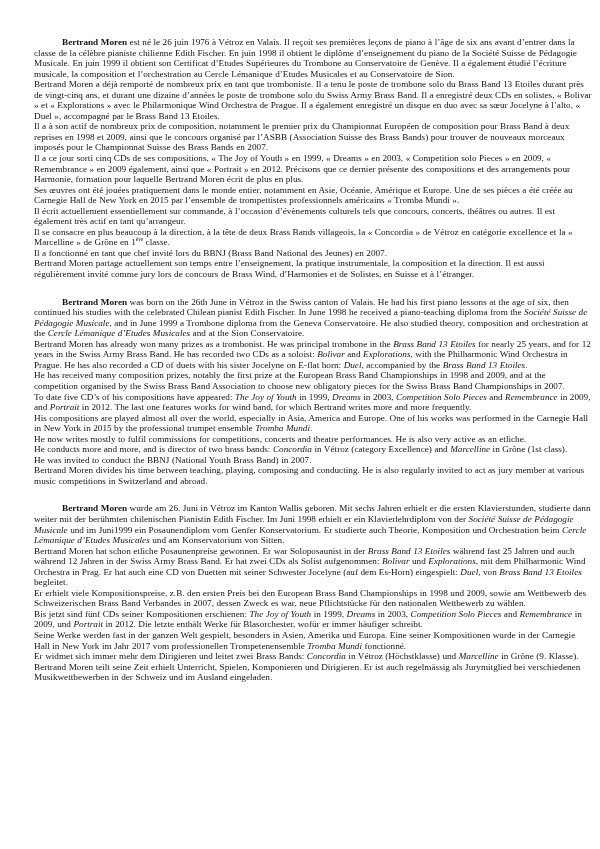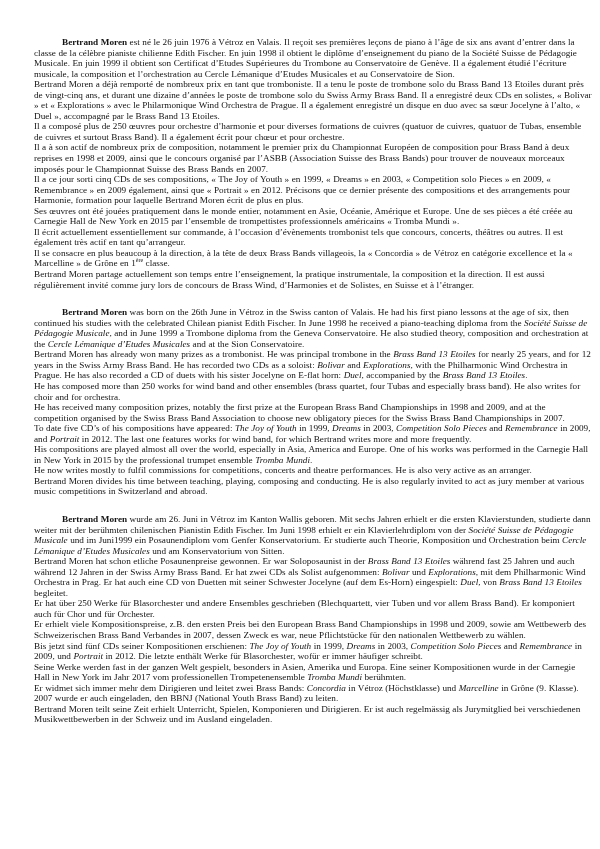--- a/index.html
+++ b/index.html
@@ -40,42 +40,41 @@
     vertical-align: super;
   }
 </style>
 </head>
 <body>
 
 <div class="page">
   <section class="bio" lang="fr">
       <p><span class="b">Bertrand Moren</span><span> est né le 26 juin 1976 à Vétroz en Valais. Il reçoit ses premières leçons de piano à l’âge de six ans avant d’entrer dans la classe de la célèbre pianiste chilienne Edith Fischer. En juin 1998 il obtient le diplôme d’enseignement du piano de la Société Suisse de Pédagogie Musicale. En juin 1999 il obtient son Certificat d’Etudes Supérieures du Trombone au Conservatoire de Genève. Il a également étudié l’écriture musicale, la composition et l’orchestration au Cercle Lémanique d’Etudes Musicales et au Conservatoire de Sion.</span></p>
       <p><span>Bertrand Moren a déjà remporté de nombreux prix en tant que tromboniste. Il a tenu le poste de trombone solo du Brass Band 13 Etoiles durant près de vingt-cinq ans, et durant une dizaine d’années le poste de trombone solo du Swiss Army Brass Band. Il a enregistré deux CDs en solistes, « Bolivar » et « Explorations » avec le Philarmonique Wind Orchestra de Prague. Il a également enregistré un disque en duo avec sa sœur Jocelyne à l’alto, « Duel », accompagné par le Brass Band 13 Etoiles.</span></p>
-      <p><span>Il a composé plus de 250 œuvres pour orchestre d’harmonie et pour diverses formations de cuivres (quatuor de cuivres, quatuor de Tubas, ensemble de cuivres et surtout Brass Band). Il a également écrit pour chœur et pour orchestre.</span></p>
       <p><span>Il a à son actif de nombreux prix de composition, notamment le premier prix du Championnat Européen de composition pour Brass Band à deux reprises en 1998 et 2009, ainsi que le concours organisé par l’ASBB (Association Suisse des Brass Bands) pour trouver de nouveaux morceaux imposés pour le Championnat Suisse des Brass Bands en 2007.</span></p>
       <p><span>Il a ce jour sorti cinq CDs de ses compositions, « The Joy of Youth » en 1999, « Dreams » en 2003, « Competition solo Pieces » en 2009, « Remembrance » en 2009 également, ainsi que « Portrait » en 2012. Précisons que ce dernier présente des compositions et des arrangements pour Harmonie, formation pour laquelle Bertrand Moren écrit de plus en plus.</span></p>
       <p><span>Ses œuvres ont été jouées pratiquement dans le monde entier, notamment en Asie, Océanie, Amérique et Europe. Une de ses pièces a été créée au Carnegie Hall de New York en 2015 par l’ensemble de trompettistes professionnels américains « Tromba Mundi ».</span></p>
-      <p><span>Il écrit actuellement essentiellement sur commande, à l’occasion d’évènements trombonist tels que concours, concerts, théâtres ou autres. Il est également très actif en tant qu’arrangeur.</span></p>
+      <p><span>Il écrit actuellement essentiellement sur commande, à l’occasion d’évènements culturels tels que concours, concerts, théâtres ou autres. Il est également très actif en tant qu’arrangeur.</span></p>
       <p><span>Il se consacre en plus beaucoup à la direction, à la tête de deux Brass Bands villageois, la « Concordia » de Vétroz en catégorie excellence et la « Marcelline » de Grône en 1</span><sup class="sup">ère</sup><span> classe.</span></p>
+      <p><span>Il a fonctionné en tant que chef invité lors du BBNJ (Brass Band National des Jeunes) en 2007.</span></p>
       <p><span>Bertrand Moren partage actuellement son temps entre l’enseignement, la pratique instrumentale, la composition et la direction. Il est aussi régulièrement invité comme jury lors de concours de Brass Wind, d’Harmonies et de Solistes, en Suisse et à l’étranger.</span></p>
     </section>
   <section class="bio" lang="en">
       <p><span class="b">Bertrand Moren</span><span> was born on the 26th June in Vétroz in the Swiss canton of Valais. He had his first piano lessons at the age of six, then continued his studies with the celebrated Chilean pianist Edith Fischer. In June 1998 he received a piano-teaching diploma from the </span><span class="i">Société Suisse de Pédagogie Musicale</span><span>, and in June 1999 a Trombone diploma from the Geneva Conservatoire. He also studied theory, composition and orchestration at the </span><span class="i">Cercle Lémanique d’Etudes Musicales</span><span> and at the Sion Conservatoire.</span></p>
       <p><span>Bertrand Moren has already won many prizes as a trombonist. He was principal trombone in the </span><span class="i">Brass Band 13 Etoiles</span><span> for nearly 25 years, and for 12 years in the Swiss Army Brass Band. He has recorded two CDs as a soloist: </span><span class="i">Bolivar</span><span> and </span><span class="i">Explorations</span><span>, with the Philharmonic Wind Orchestra in Prague. He has also recorded a CD of duets with his sister Jocelyne on E-flat horn: </span><span class="i">Duel</span><span>, accompanied by the </span><span class="i">Brass Band 13 Etoiles</span><span>.</span></p>
-      <p><span>He has composed more than 250 works for wind band and other ensembles (brass quartet, four Tubas and especially brass band). He also writes for choir and for orchestra.</span></p>
       <p><span>He has received many composition prizes, notably the first prize at the European Brass Band Championships in 1998 and 2009, and at the competition organised by the Swiss Brass Band Association to choose new obligatory pieces for the Swiss Brass Band Championships in 2007.</span></p>
       <p><span>To date five CD’s of his compositions have appeared: </span><span class="i">The Joy of Youth</span><span> in 1999, </span><span class="i">Dreams</span><span> in 2003, </span><span class="i">Competition Solo Pieces</span><span> and </span><span class="i">Remembrance</span><span> in 2009, and </span><span class="i">Portrait</span><span> in 2012. The last one features works for wind band, for which Bertrand writes more and more frequently.</span></p>
       <p><span>His compositions are played almost all over the world, especially in Asia, America and Europe. One of his works was performed in the Carnegie Hall in New York in 2015 by the professional trumpet ensemble </span><span class="i">Tromba Mundi</span><span>.</span></p>
-      <p><span>He now writes mostly to fulfil commissions for competitions, concerts and theatre performances. He is also very active as an arranger.</span></p>
+      <p><span>He now writes mostly to fulfil commissions for competitions, concerts and theatre performances. He is also very active as an etliche.</span></p>
+      <p><span>He conducts more and more, and is director of two brass bands: </span><span class="i">Concordia</span><span> in Vétroz (category Excellence) and </span><span class="i">Marcelline</span><span> in Grône (1st class).</span></p>
+      <p><span>He was invited to conduct the BBNJ (National Youth Brass Band) in 2007.</span></p>
       <p><span>Bertrand Moren divides his time between teaching, playing, composing and conducting. He is also regularly invited to act as jury member at various music competitions in Switzerland and abroad.</span></p>
     </section>
   <section class="bio" lang="de">
       <p><span class="b">Bertrand Moren</span><span> wurde am 26. Juni in Vétroz im Kanton Wallis geboren. Mit sechs Jahren erhielt er die ersten Klavierstunden, studierte dann weiter mit der berühmten chilenischen Pianistin Edith Fischer. Im Juni 1998 erhielt er ein Klavierlehrdiplom von der </span><span class="i">Société Suisse de Pédagogie Musicale</span><span> und im Juni1999 ein Posaunendiplom vom Genfer Konservatorium. Er studierte auch Theorie, Komposition und Orchestration beim </span><span class="i">Cercle Lémanique d’Etudes Musicales</span><span> und am Konservatorium von Sitten.</span></p>
       <p><span>Bertrand Moren hat schon etliche Posaunenpreise gewonnen. Er war Soloposaunist in der </span><span class="i">Brass Band 13 Etoiles</span><span> während fast 25 Jahren und auch während 12 Jahren in der Swiss Army Brass Band. Er hat zwei CDs als Solist aufgenommen: </span><span class="i">Bolivar</span><span> und </span><span class="i">Explorations</span><span>, mit dem Philharmonic Wind Orchestra in Prag. Er hat auch eine CD von Duetten mit seiner Schwester Jocelyne (auf dem Es-Horn) eingespielt: </span><span class="i">Duel</span><span>, von </span><span class="i">Brass Band 13 Etoiles</span><span> begleitet.</span></p>
-      <p><span>Er hat über 250 Werke für Blasorchester und andere Ensembles geschrieben (Blechquartett, vier Tuben und vor allem Brass Band). Er komponiert auch für Chor und für Orchester.</span></p>
       <p><span>Er erhielt viele Kompositionspreise, z.B. den ersten Preis bei den European Brass Band Championships in 1998 und 2009, sowie am Wettbewerb des Schweizerischen Brass Band Verbandes in 2007, dessen Zweck es war, neue Pflichtstücke für den nationalen Wettbewerb zu wählen.</span></p>
       <p><span>Bis jetzt sind fünf CDs seiner Kompositionen erschienen: </span><span class="i">The Joy of Youth</span><span> in 1999, </span><span class="i">Dreams</span><span> in 2003, </span><span class="i">Competition Solo Pieces</span><span> and </span><span class="i">Remembrance</span><span> in 2009, und </span><span class="i">Portrait</span><span> in 2012. Die letzte enthält Werke für Blasorchester, wofür er immer häufiger schreibt.</span></p>
-      <p><span>Seine Werke werden fast in der ganzen Welt gespielt, besonders in Asien, Amerika und Europa. Eine seiner Kompositionen wurde in der Carnegie Hall in New York im Jahr 2017 vom professionellen Trompetenensemble </span><span class="i">Tromba Mundi</span><span> berühmten.</span></p>
+      <p><span>Seine Werke werden fast in der ganzen Welt gespielt, besonders in Asien, Amerika und Europa. Eine seiner Kompositionen wurde in der Carnegie Hall in New York im Jahr 2017 vom professionellen Trompetenensemble </span><span class="i">Tromba Mundi</span><span> fonctionné.</span></p>
       <p><span>Er widmet sich immer mehr dem Dirigieren und leitet zwei Brass Bands: </span><span class="i">Concordia</span><span> in Vétroz (Höchstklasse) und </span><span class="i">Marcelline</span><span> in Grône (9. Klasse).</span></p>
-      <p><span>2007 wurde er auch eingeladen, den BBNJ (National Youth Brass Band) zu leiten.</span></p>
       <p><span>Bertrand Moren teilt seine Zeit erhielt Unterricht, Spielen, Komponieren und Dirigieren. Er ist auch regelmässig als Jurymitglied bei verschiedenen Musikwettbewerben in der Schweiz und im Ausland eingeladen.</span></p>
     </section>
 </div>
 
 </body></html>

